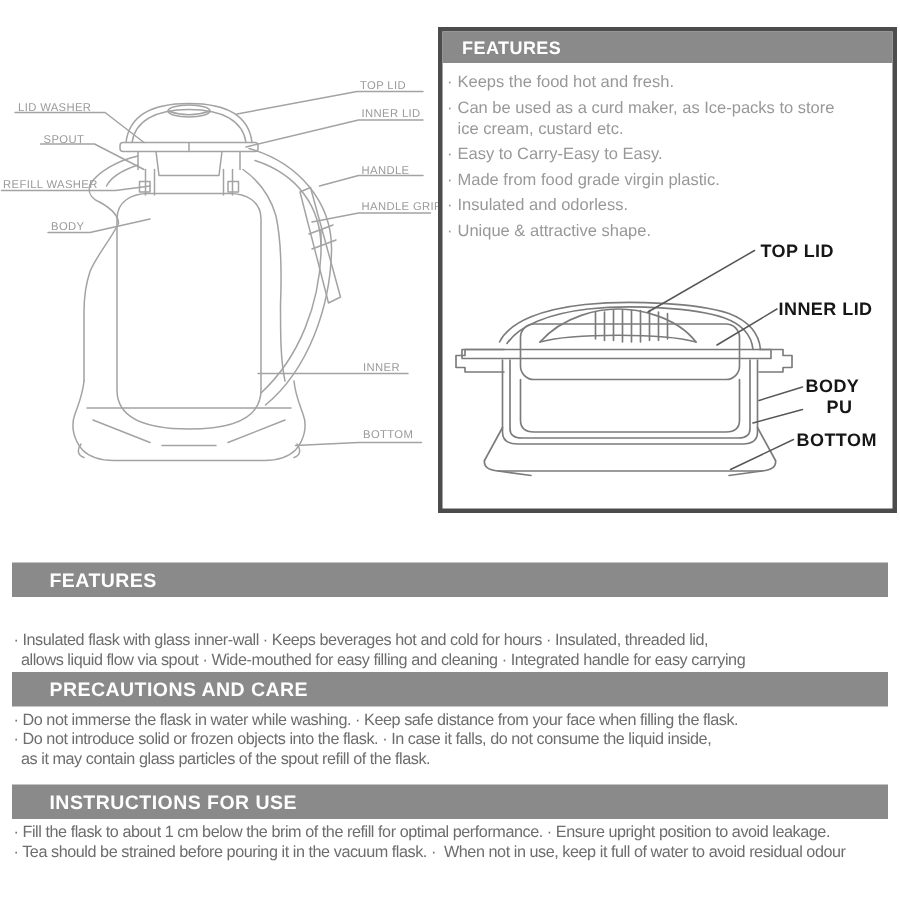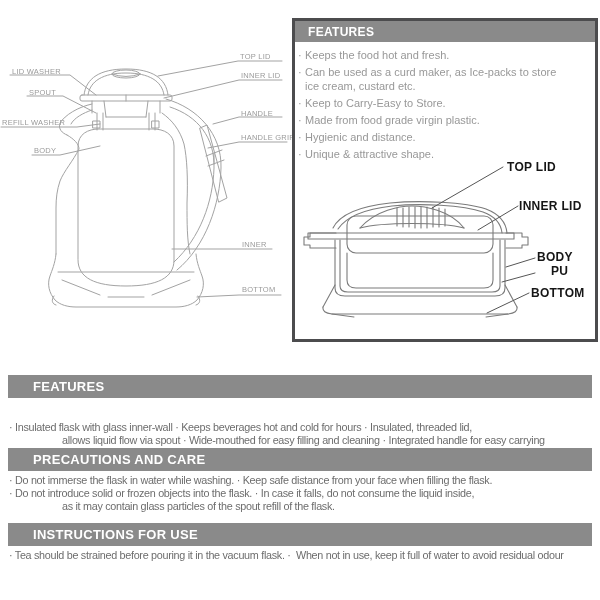--- a/index.html
+++ b/index.html
@@ -20,21 +20,21 @@
   .fbox li .blt{flex:none;width:7px;}
   .cass-svg{position:absolute;left:5px;top:139px;}
   .clabel{position:absolute;font-size:12px;font-weight:bold;color:#161616;letter-spacing:.3px;white-space:nowrap;}
   
   .gbar{position:absolute;left:8px;width:584px;height:23px;background:#8a8a8a;display:flex;
         align-items:center;box-sizing:border-box;padding-left:25px;}
   .gbar span{color:#ffffff;font-size:13px;font-weight:bold;letter-spacing:.3px;}
   .sect{position:absolute;left:9px;width:588px;color:#6d6d6d;font-size:10.8px;
         letter-spacing:-0.3px;line-height:13px;}
   .sect div{white-space:pre;}
-  .sect .cont{padding-left:5px;margin-left:48px;}
+  .sect .cont{padding-left:5px;}
   svg *{vector-effect:non-scaling-stroke;}
 </style>
 </head>
 <body>
 
 <div class="canvas">
 
   <div class="flask-area">
     <svg width="292" height="332" viewBox="0 0 292 332" fill="none" stroke="#a3a3a3" stroke-width="1" stroke-linecap="round" stroke-linejoin="round">
 
@@ -99,29 +99,29 @@
       <li>
           <span class="blt">·</span>
           <span>Keeps the food hot and fresh.</span>
         </li>
       <li>
           <span class="blt">·</span>
           <span>Can be used as a curd maker, as Ice-packs to store ice cream, custard etc.</span>
         </li>
       <li>
           <span class="blt">·</span>
-          <span>Keep to Carry-Easy to Store.</span>
+          <span>Easy to Carry-Easy to Easy.</span>
         </li>
       <li>
           <span class="blt">·</span>
           <span>Made from food grade virgin plastic.</span>
         </li>
       <li>
           <span class="blt">·</span>
-          <span>Hygienic and distance.</span>
+          <span>Insulated and odorless.</span>
         </li>
       <li>
           <span class="blt">·</span>
           <span>Unique &amp; attractive shape.</span>
         </li>
     </ul>
 
     <svg class="cass-svg" width="290" height="178" viewBox="0 0 290 178" fill="none" stroke="#7b7b7b" stroke-width="1.1" stroke-linecap="round" stroke-linejoin="round">
 
       <path d="M 33 68 C 40 54 62 46 90 43 C 120 40 165 42 186 49 C 199 54 206 62 207 73"></path>
@@ -173,16 +173,17 @@
   <div class="sect" style="top:474px">
     <div>· Do not immerse the flask in water while washing. · Keep safe distance from your face when filling the flask.</div>
     <div>· Do not introduce solid or frozen objects into the flask. · In case it falls, do not consume the liquid inside,</div>
     <div class="cont">as it may contain glass particles of the spout refill of the flask.</div>
   </div>
 
   <div class="gbar" style="top:523px">
     <span>INSTRUCTIONS FOR USE</span>
   </div>
   <div class="sect" style="top:549px">
+    <div>· Fill the flask to about 1 cm below the brim of the refill for optimal performance. · Ensure upright position to avoid leakage.</div>
     <div>· Tea should be strained before pouring it in the vacuum flask. ·  When not in use, keep it full of water to avoid residual odour</div>
   </div>
 
 </div>
 
 </body></html>

